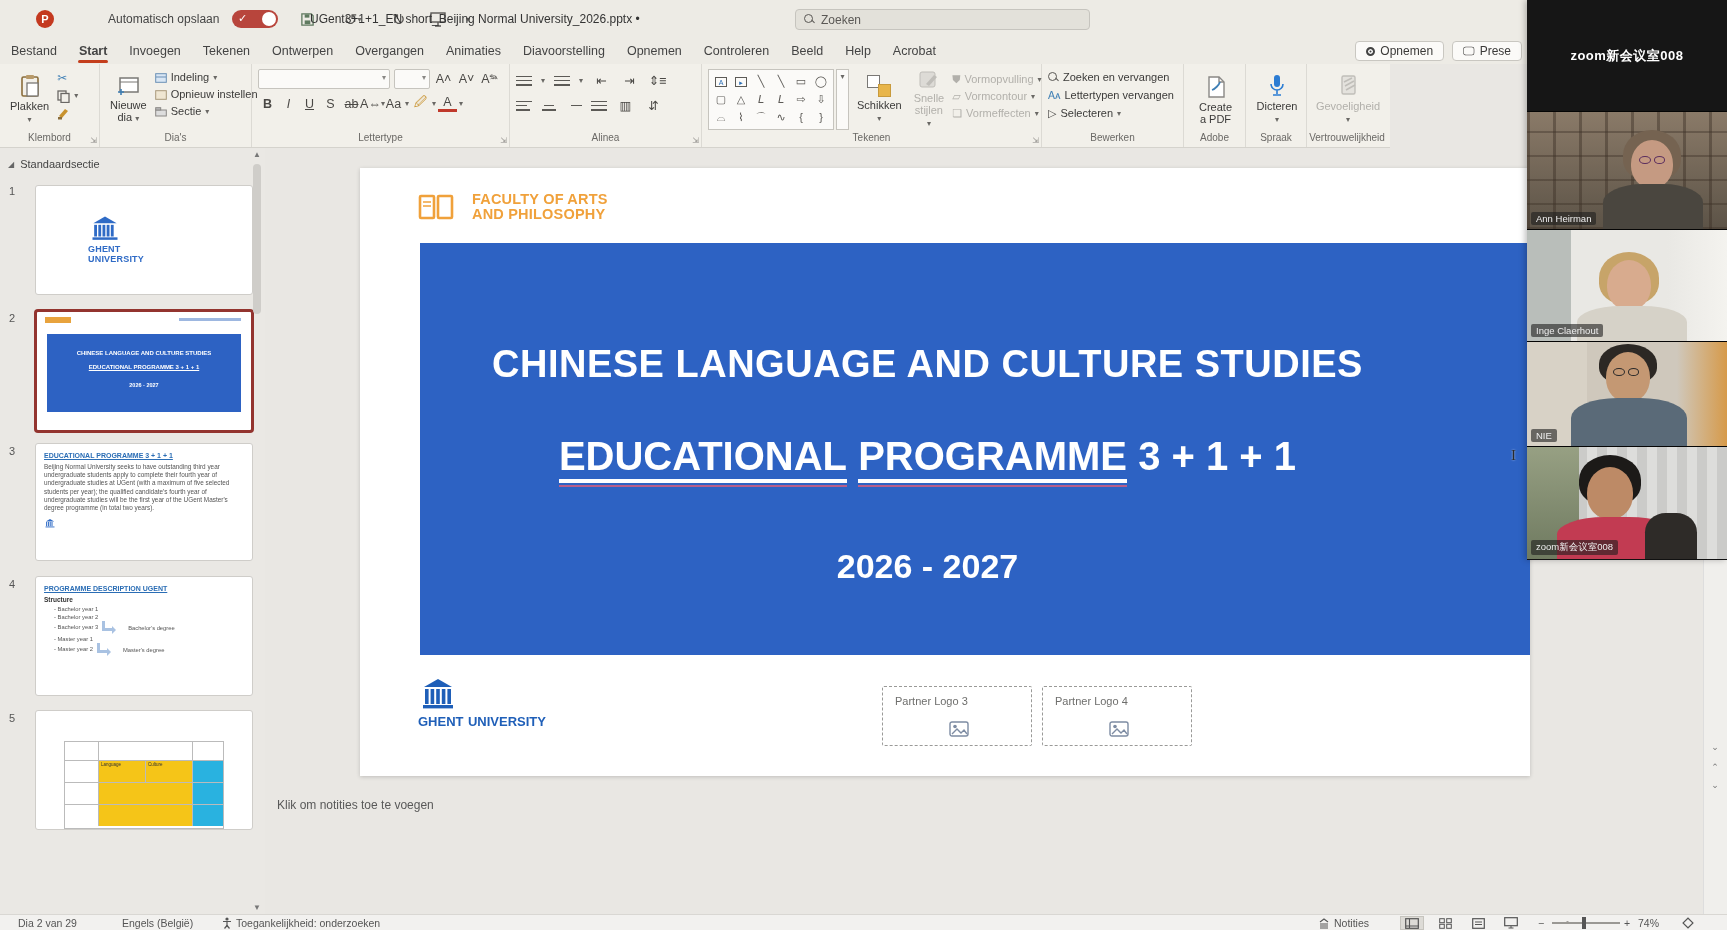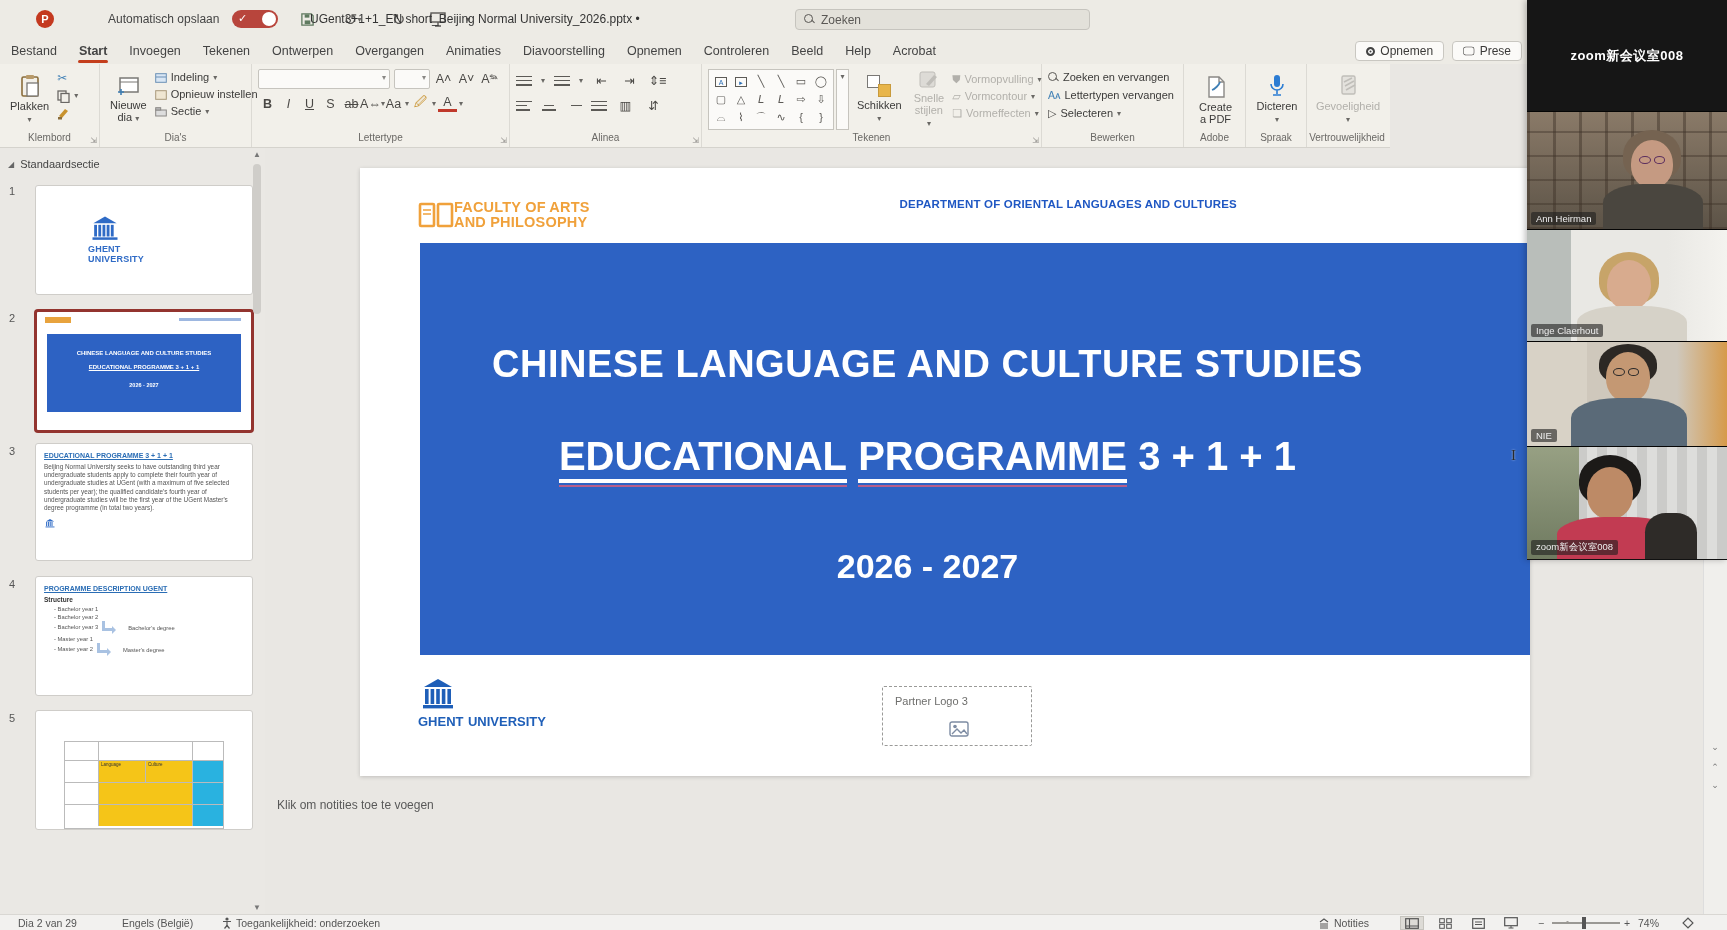--- a/index.html
+++ b/index.html
@@ -90,21 +90,21 @@
   .t5h { height:18px; display:flex; }
   .t5c { border-right:1px solid #bbb; }
   .tminilogo { margin:6px 8px 0; color:#2f6bc6; }
   .vsb { position:absolute; right:2px; top:2px; bottom:2px; width:11px; }
   .vsb .tr { position:absolute; left:1px; top:14px; width:8px; height:150px; background:#cfcdc9; border-radius:4px; }
   .vsb .ar { position:absolute; left:0; width:10px; text-align:center; font-size:8px; color:#777; }
 
   
   .editor { position:absolute; left:265px; top:148px; right:0; bottom:16px; background:#e9e7e3; }
   .canvas { position:absolute; left:95px; top:20px; width:1170px; height:608px; background:#fff; box-shadow:0 1px 4px rgba(0,0,0,.18); }
-  .faculty { position:absolute; left:58px; top:32px; display:flex; gap:0; align-items:center; color:#f0a13b; }
+  .faculty { position:absolute; left:58px; top:24px; display:flex; gap:18px; align-items:center; color:#f0a13b; }
   .faculty .ftxt { font-size:14.5px; font-weight:bold; line-height:15px; letter-spacing:.2px; }
   .dept { position:absolute; left:0; top:30px; width:877px; text-align:right; font-size:11.5px; font-weight:bold; color:#1f57c3; letter-spacing:.2px; }
   .bluebox { position:absolute; left:60px; right:0; top:75px; height:412px; background:#2d62c3; color:#fff; text-align:center; padding-right:95px; }
   .bb-t1 { margin-top:100px; font-size:38px; font-weight:bold; letter-spacing:.5px; }
   .bb-t2 { margin-top:48px; font-size:40px; font-weight:bold; }
   .bb-t2 .u { border-bottom:4px solid #fff; padding-bottom:1px; position:relative; }
   .bb-t2 .u::after { content:""; position:absolute; left:0; right:0; bottom:-8px; height:2px; background:rgba(228,94,120,.75); }
   .bb-years { margin-top:68px; font-size:34px; font-weight:bold; }
   .ibeam { position:absolute; left:1151px; top:279px; color:#2a2a2a; font-family:"Liberation Serif",serif; font-size:15px; text-shadow:0 0 2px rgba(255,255,255,.7); }
   .ghent { position:absolute; left:58px; top:508px; color:#1f5fb8; }
@@ -591,21 +591,20 @@
   <div class="editor">
     <div class="canvas">
       <div class="faculty">
         <svg width="36" height="28" viewBox="0 0 36 28">
             <rect x="2" y="3" width="14" height="22" rx="1" fill="none" stroke="#f0a13b" stroke-width="2.6"></rect>
             <rect x="20" y="3" width="14" height="22" rx="1" fill="none" stroke="#f0a13b" stroke-width="2.6"></rect>
             <path d="M5 9h8M5 13h8" stroke="#f0a13b" stroke-width="1.6"></path>
           </svg>
         <span class="ftxt"><span>FACULTY OF ARTS</span><br><span>AND PHILOSOPHY</span></span>
       </div>
-      <div class="dept">DEPARTMENT OF ORIENTAL LANGUAGES AND CULTURES</div>
 
       <div class="bluebox">
         <div class="bb-t1">CHINESE LANGUAGE AND CULTURE STUDIES</div>
         <div class="bb-t2">
           <span class="u">EDUCATIONAL</span>
           <span class="u">PROGRAMME</span>
           <span>3 + 1 + 1</span>
         </div>
         <div class="bb-years">2026 - 2027</div>
       </div>
@@ -626,20 +625,28 @@
       </div>
 
       <div class="partner" style="left:522px">
         <div class="pl">Partner Logo 3</div>
         <svg class="pic" width="20" height="16" viewBox="0 0 20 16">
             <rect x="1" y="1" width="18" height="14" rx="2" fill="none" stroke="#7d8ca3" stroke-width="1.4"></rect>
             <circle cx="6" cy="5.5" r="1.8" fill="#7d8ca3"></circle>
             <path d="M3 13l5-5 4 4 3-3 3 4" fill="none" stroke="#7d8ca3" stroke-width="1.4"></path>
           </svg>
       </div>
+      <div class="partner" style="left:682px">
+        <div class="pl">Partner Logo 4</div>
+        <svg class="pic" width="20" height="16" viewBox="0 0 20 16">
+            <rect x="1" y="1" width="18" height="14" rx="2" fill="none" stroke="#7d8ca3" stroke-width="1.4"></rect>
+            <circle cx="6" cy="5.5" r="1.8" fill="#7d8ca3"></circle>
+            <path d="M3 13l5-5 4 4 3-3 3 4" fill="none" stroke="#7d8ca3" stroke-width="1.4"></path>
+          </svg>
+      </div>
     </div>
 
     <div class="notesline">Klik om notities toe te voegen</div>
   </div>
 
   <div class="rail">
     <span class="rb" style="top:594px">⌄</span>
     <span class="rb" style="top:614px">⌃</span>
     <span class="rb" style="top:632px">⌄</span>
   </div>

